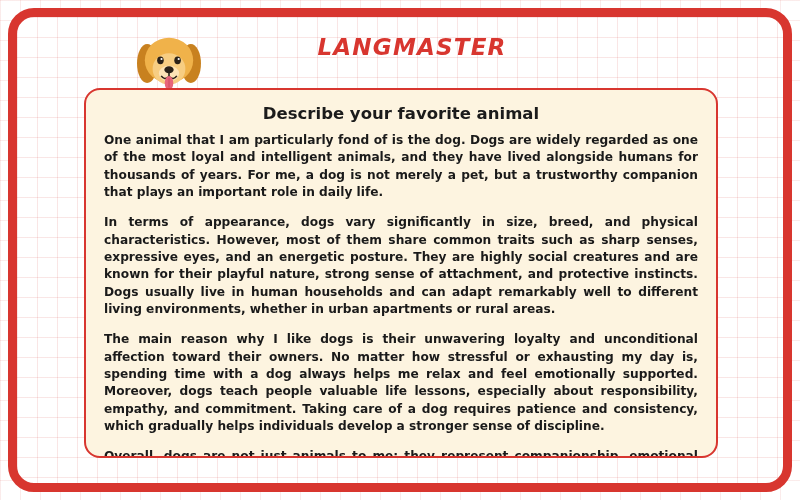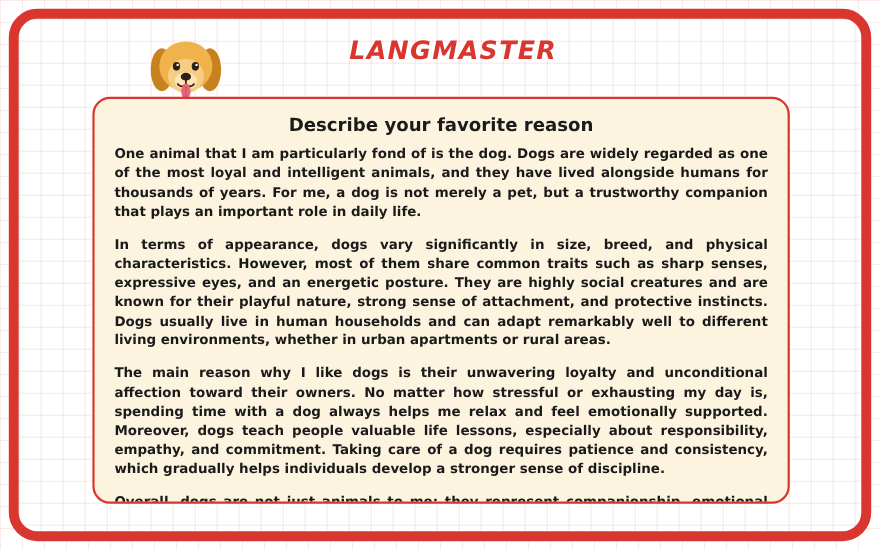--- a/index.html
+++ b/index.html
@@ -156,21 +156,21 @@
       <path d="M50 60 L50 65" stroke="#2a2118" stroke-width="2" fill="none"></path>
       <path d="M50 65 q-6 5 -10 -1" stroke="#2a2118" stroke-width="2" fill="none"></path>
       <path d="M50 65 q6 5 10 -1" stroke="#2a2118" stroke-width="2" fill="none"></path>
 
       <ellipse cx="50" cy="73" rx="5.5" ry="9" fill="#e8657a"></ellipse>
       <path d="M50 67 L50 79" stroke="#cf4f64" stroke-width="1.4"></path>
     </svg>
   </div>
 
   <div class="card">
-    <div class="card-title">Describe your favorite reason</div>
+    <div class="card-title">Describe your favorite animal</div>
     <div class="essay">
       <p>One animal that I am particularly fond of is the dog. Dogs are widely regarded as one of the most loyal and intelligent animals, and they have lived alongside humans for thousands of years. For me, a dog is not merely a pet, but a trustworthy companion that plays an important role in daily life.</p>
       <p>In terms of appearance, dogs vary significantly in size, breed, and physical characteristics. However, most of them share common traits such as sharp senses, expressive eyes, and an energetic posture. They are highly social creatures and are known for their playful nature, strong sense of attachment, and protective instincts. Dogs usually live in human households and can adapt remarkably well to different living environments, whether in urban apartments or rural areas.</p>
       <p>The main reason why I like dogs is their unwavering loyalty and unconditional affection toward their owners. No matter how stressful or exhausting my day is, spending time with a dog always helps me relax and feel emotionally supported. Moreover, dogs teach people valuable life lessons, especially about responsibility, empathy, and commitment. Taking care of a dog requires patience and consistency, which gradually helps individuals develop a stronger sense of discipline.</p>
       <p>Overall, dogs are not just animals to me; they represent companionship, emotional comfort, and genuine connection. That is why dogs will always hold a special place in my heart.</p>
     </div>
   </div>
 
 </div>
 

